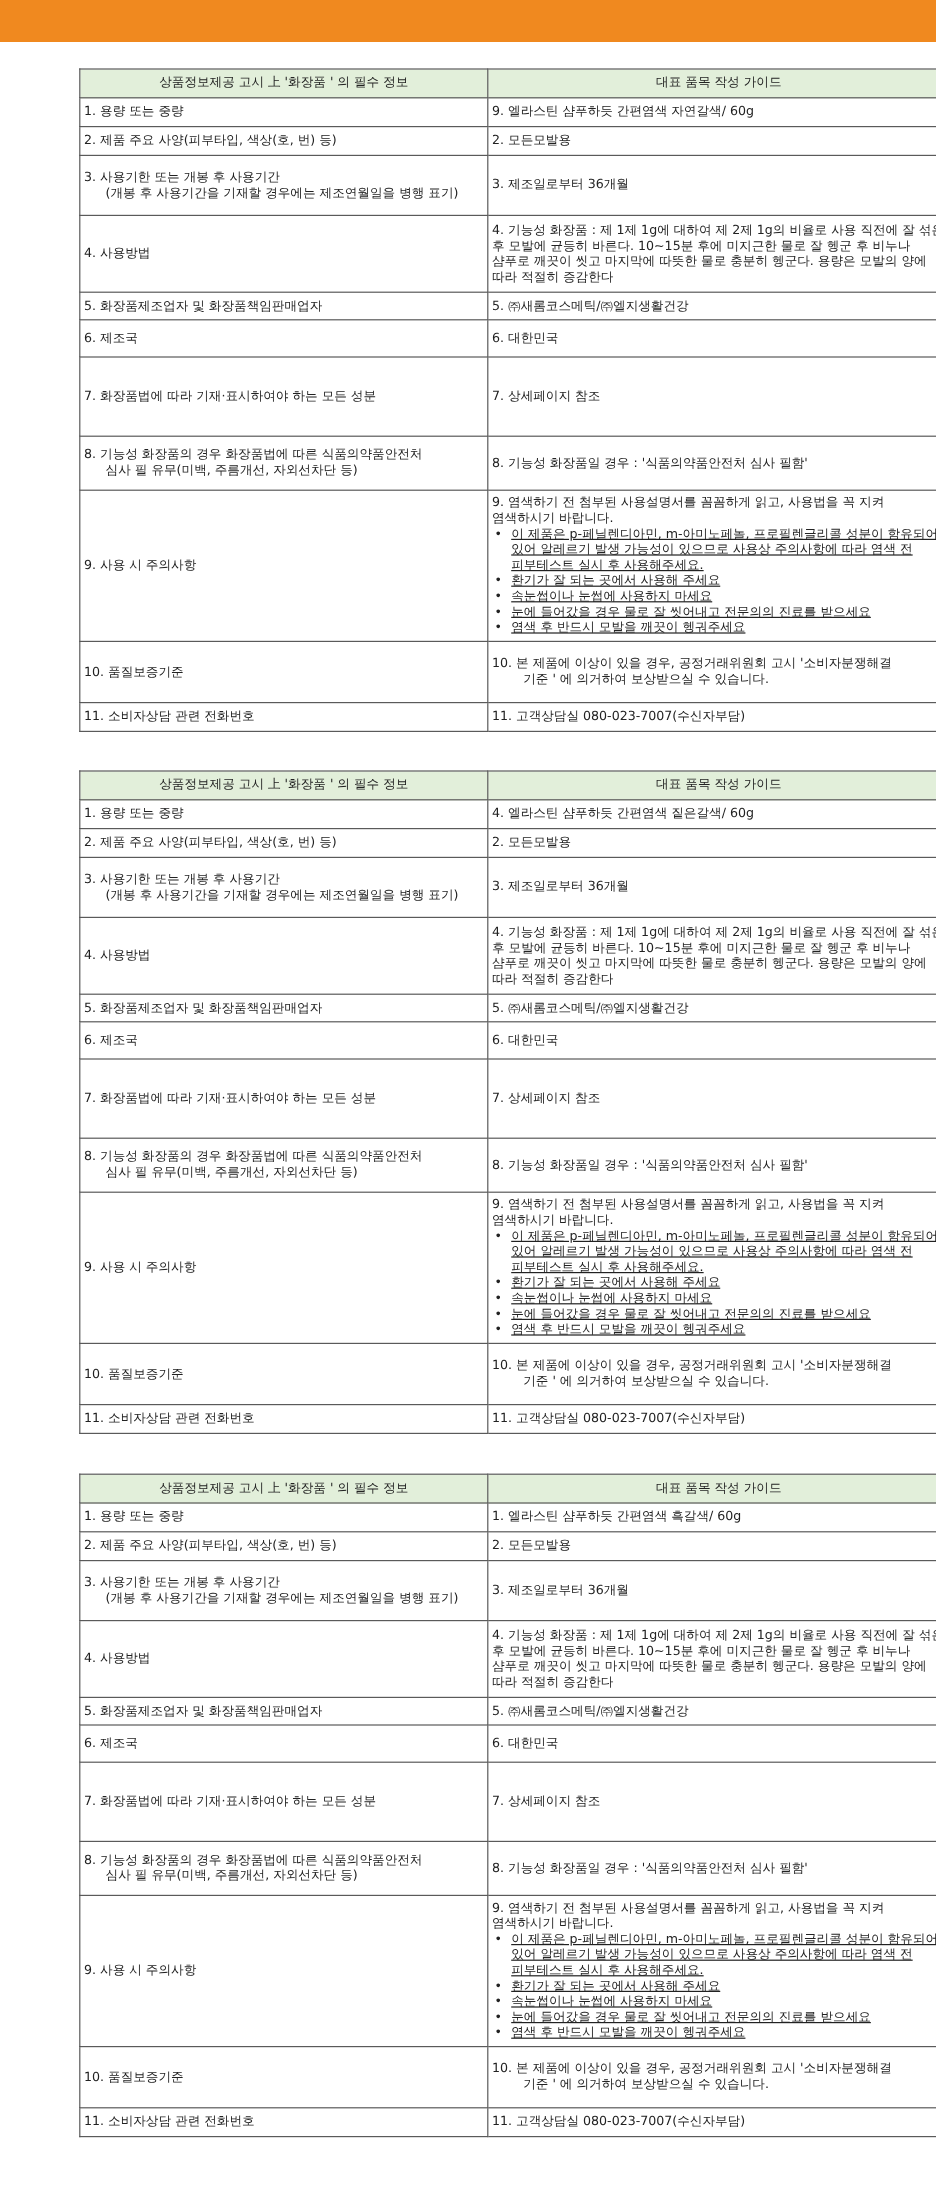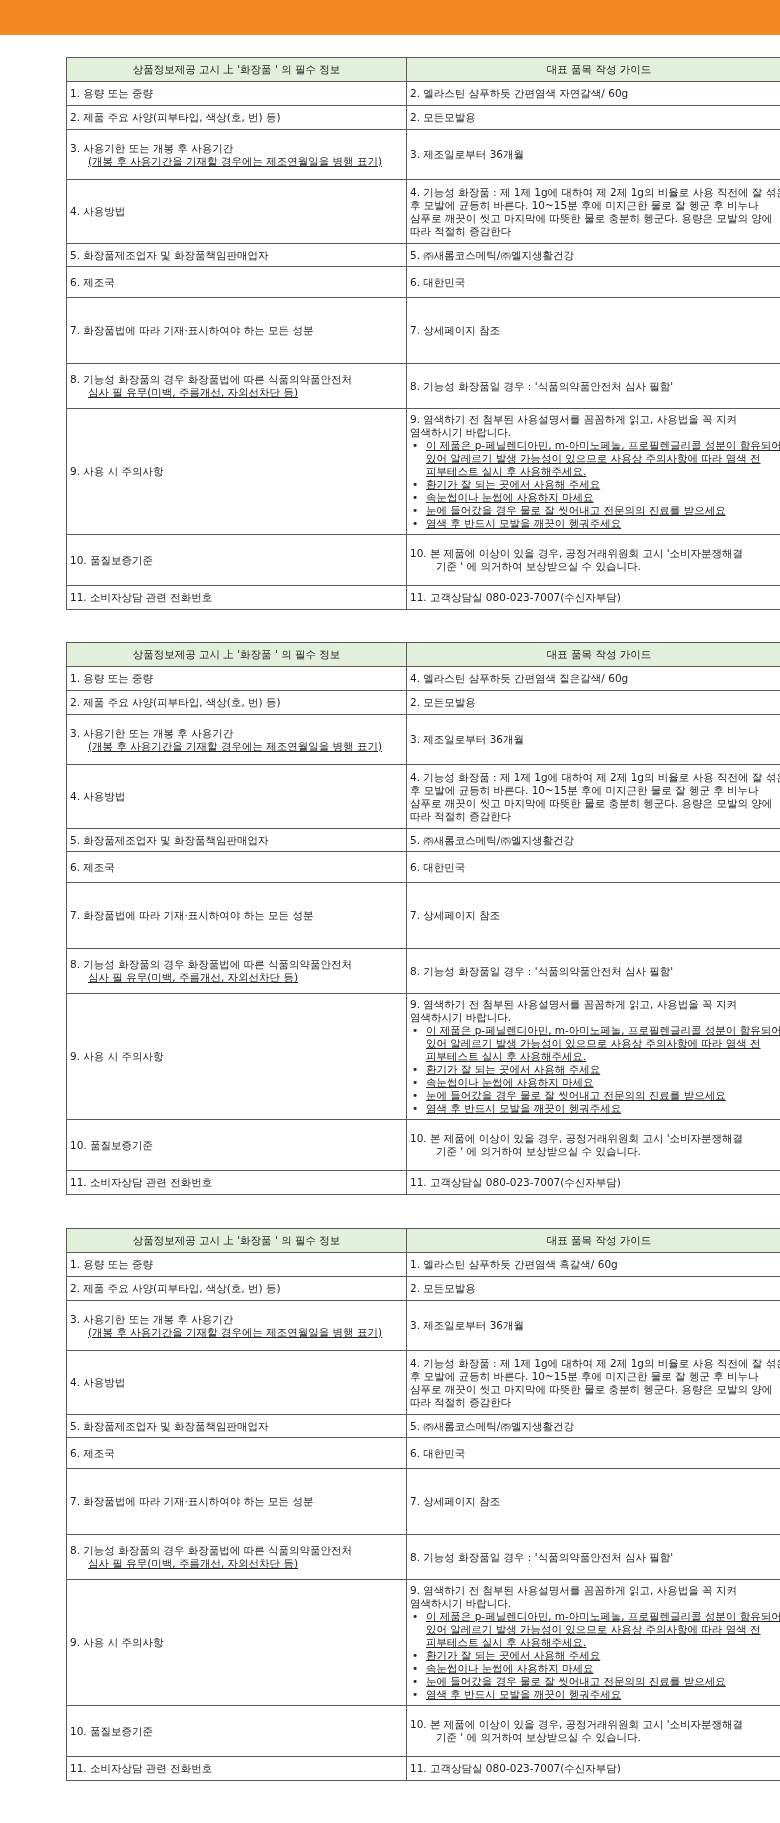--- a/index.html
+++ b/index.html
@@ -6,21 +6,21 @@
   body { width: 780px; height: 1823px; position: relative; overflow: hidden;
          font-family: "DejaVu Sans", "Liberation Sans", sans-serif; color: #222; }
   .topbar { position: absolute; left: 0; top: 0; width: 780px; height: 35px; background: #f0891f; }
   .info-table { position: absolute; left: 32px; width: 725px; border-collapse: collapse;
                 table-layout: fixed; font-size: 10.5px; line-height: 13px; margin-left: 34px; }
   .info-table td, .info-table th { border: 1.3px solid #5a5a5a; padding: 1px 3px; vertical-align: middle;
                                    word-break: keep-all; overflow-wrap: anywhere; }
   .info-table th { background: #e2efda; font-weight: normal; text-align: center; }
   .col-left { width: 340px; }
   .col-right { width: 385px; }
-  .indent { display: block; padding-left: 18px; text-decoration: underline; }
+  .indent { display: block; padding-left: 18px; }
   ul.notes { margin: 0; padding: 0 0 0 2px; list-style: none; text-decoration: underline; }
   ul.notes li { position: relative; padding-left: 14px; }
   ul.notes li::before { content: "•"; position: absolute; left: 0; top: 0; }
   .cont { display: block; padding-left: 26px; }
 </style>
 </head>
 <body>
 
 <div class="topbar"></div>
 
@@ -36,21 +36,21 @@
         <th>대표 품목 작성 가이드</th>
       </tr>
     </thead>
     <tbody>
         <tr style="height: 24px;">
     <td>
       <span>1. 용량 또는 중량</span>
       
     </td>
     <td>
-      <span>2. 엘라스틴 샴푸하듯 간편염색 자연갈색/ 60g</span>
+      <span>9. 엘라스틴 샴푸하듯 간편염색 자연갈색/ 60g</span>
       
       
     </td>
   </tr>
         <tr style="height: 24px;">
     <td>
       <span>2. 제품 주요 사양(피부타입, 색상(호, 번) 등)</span>
       
     </td>
     <td>

